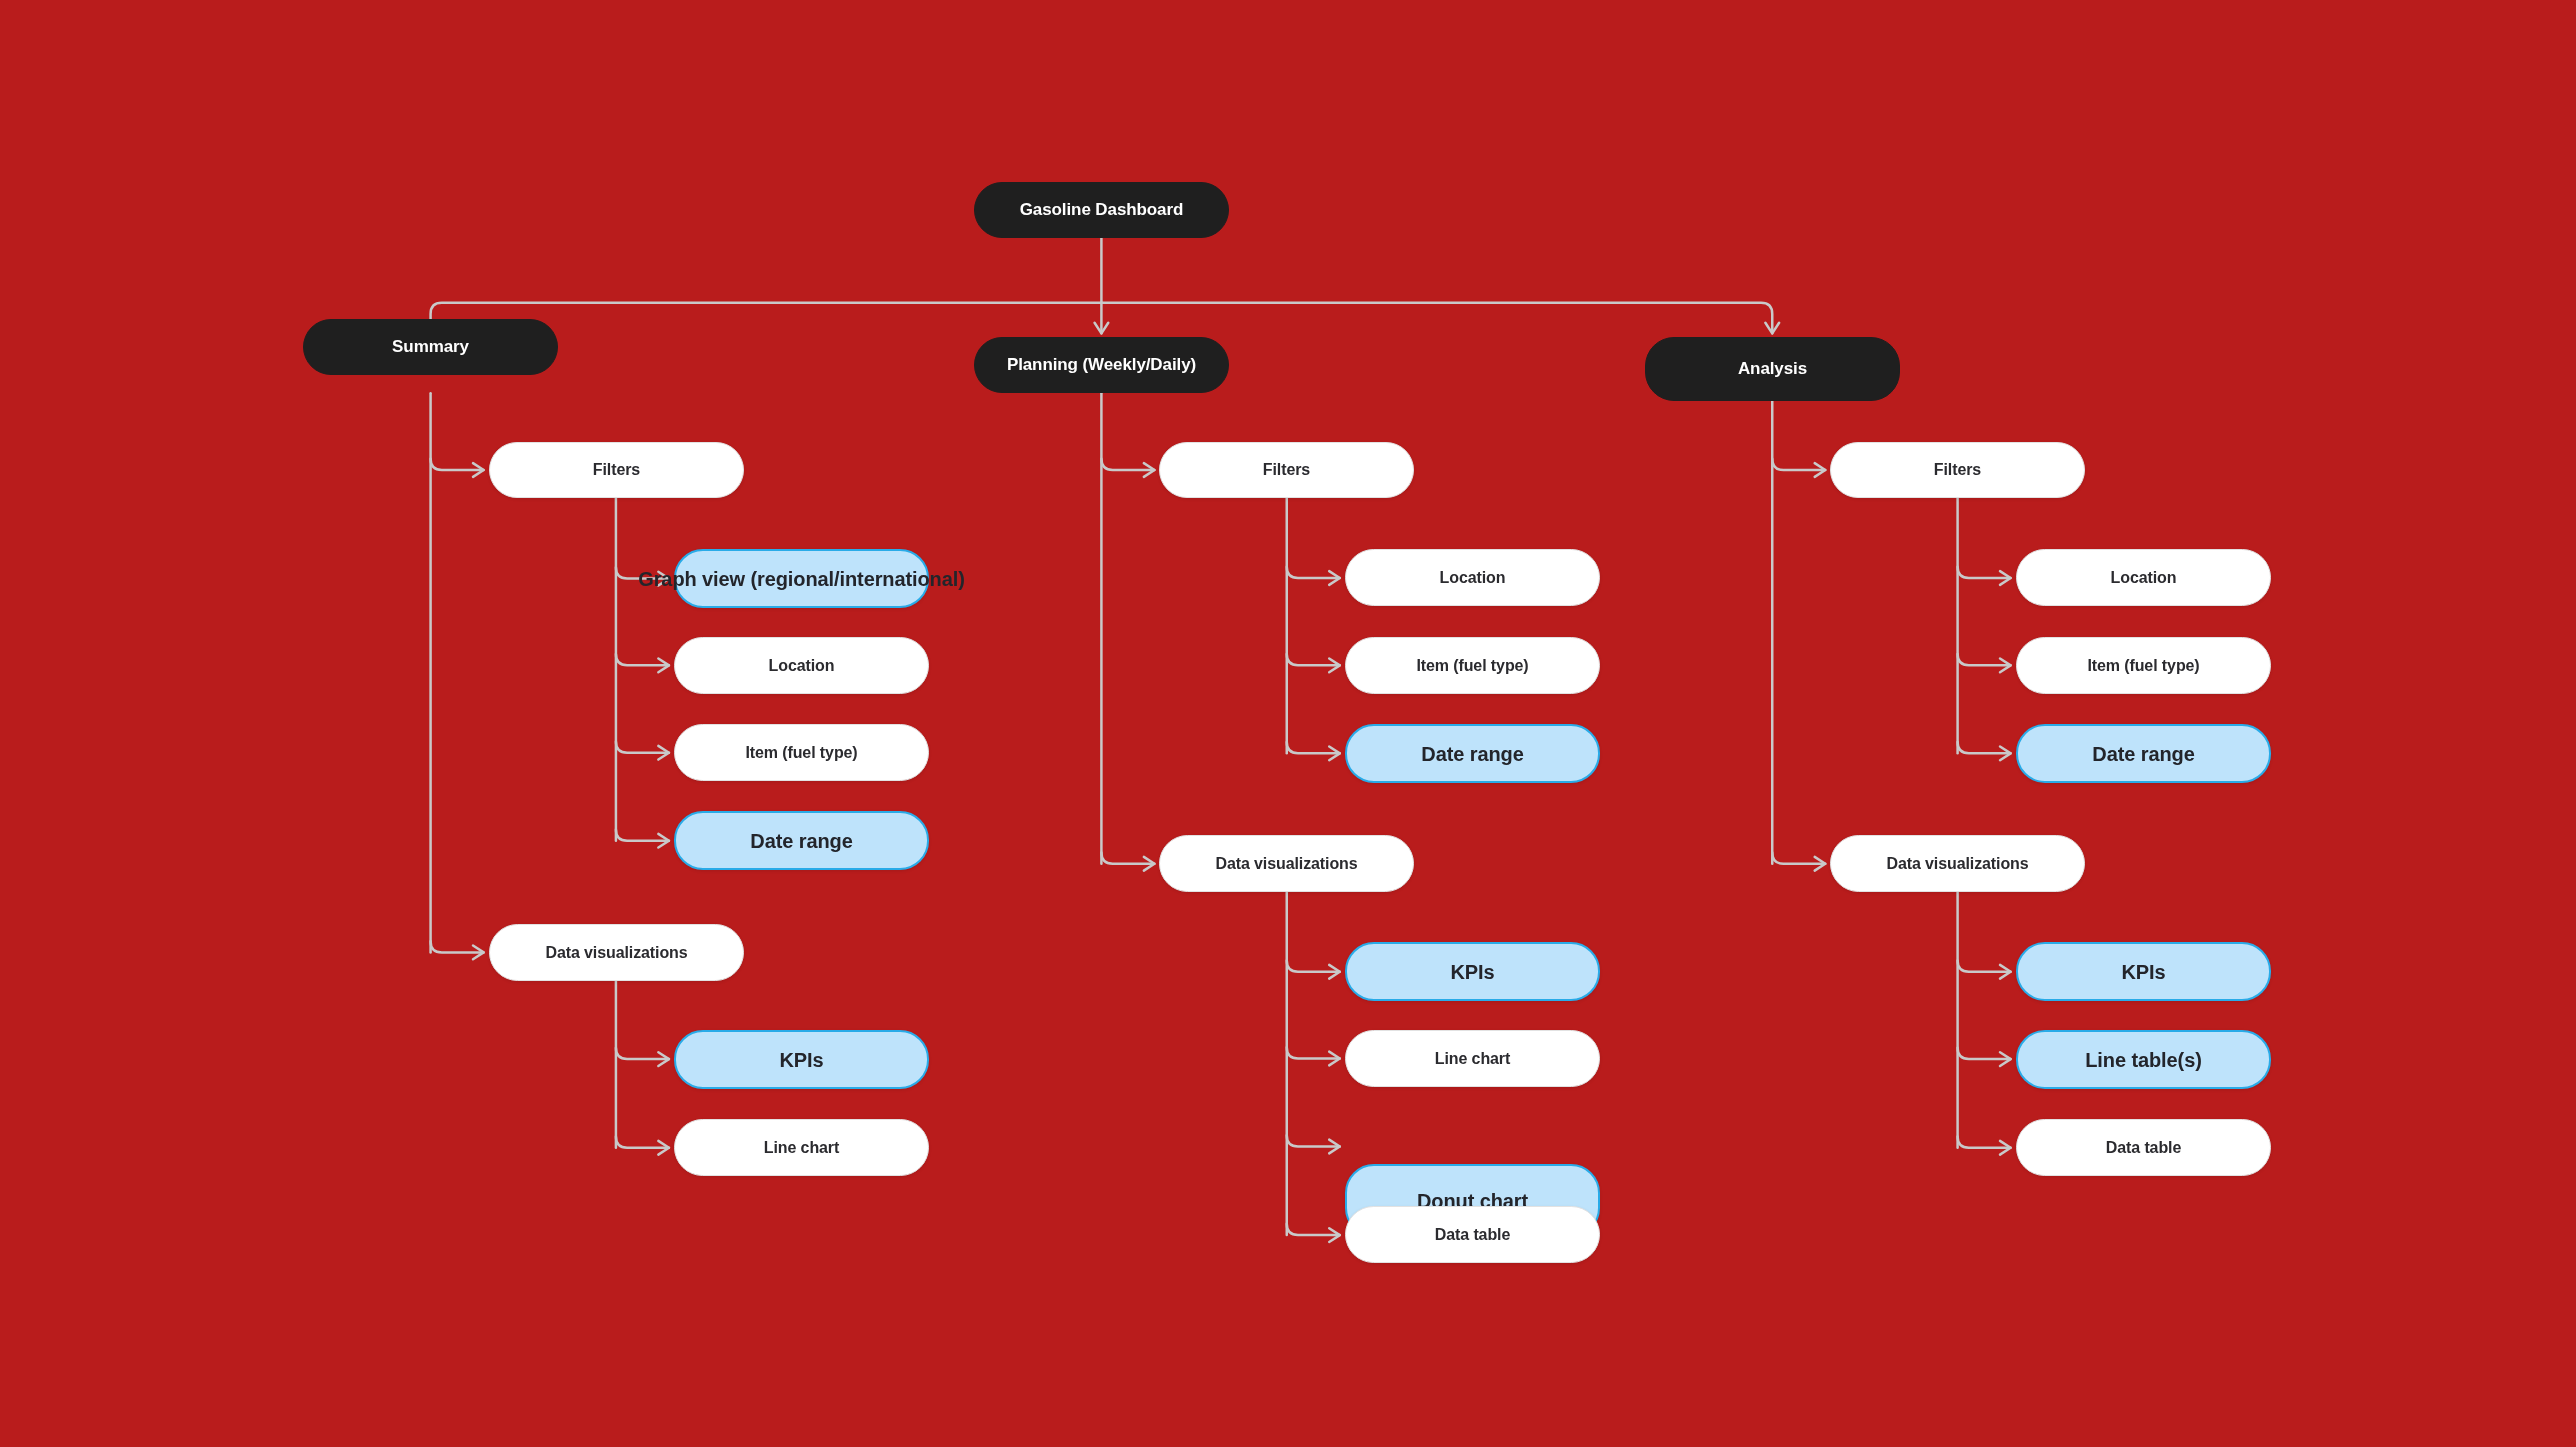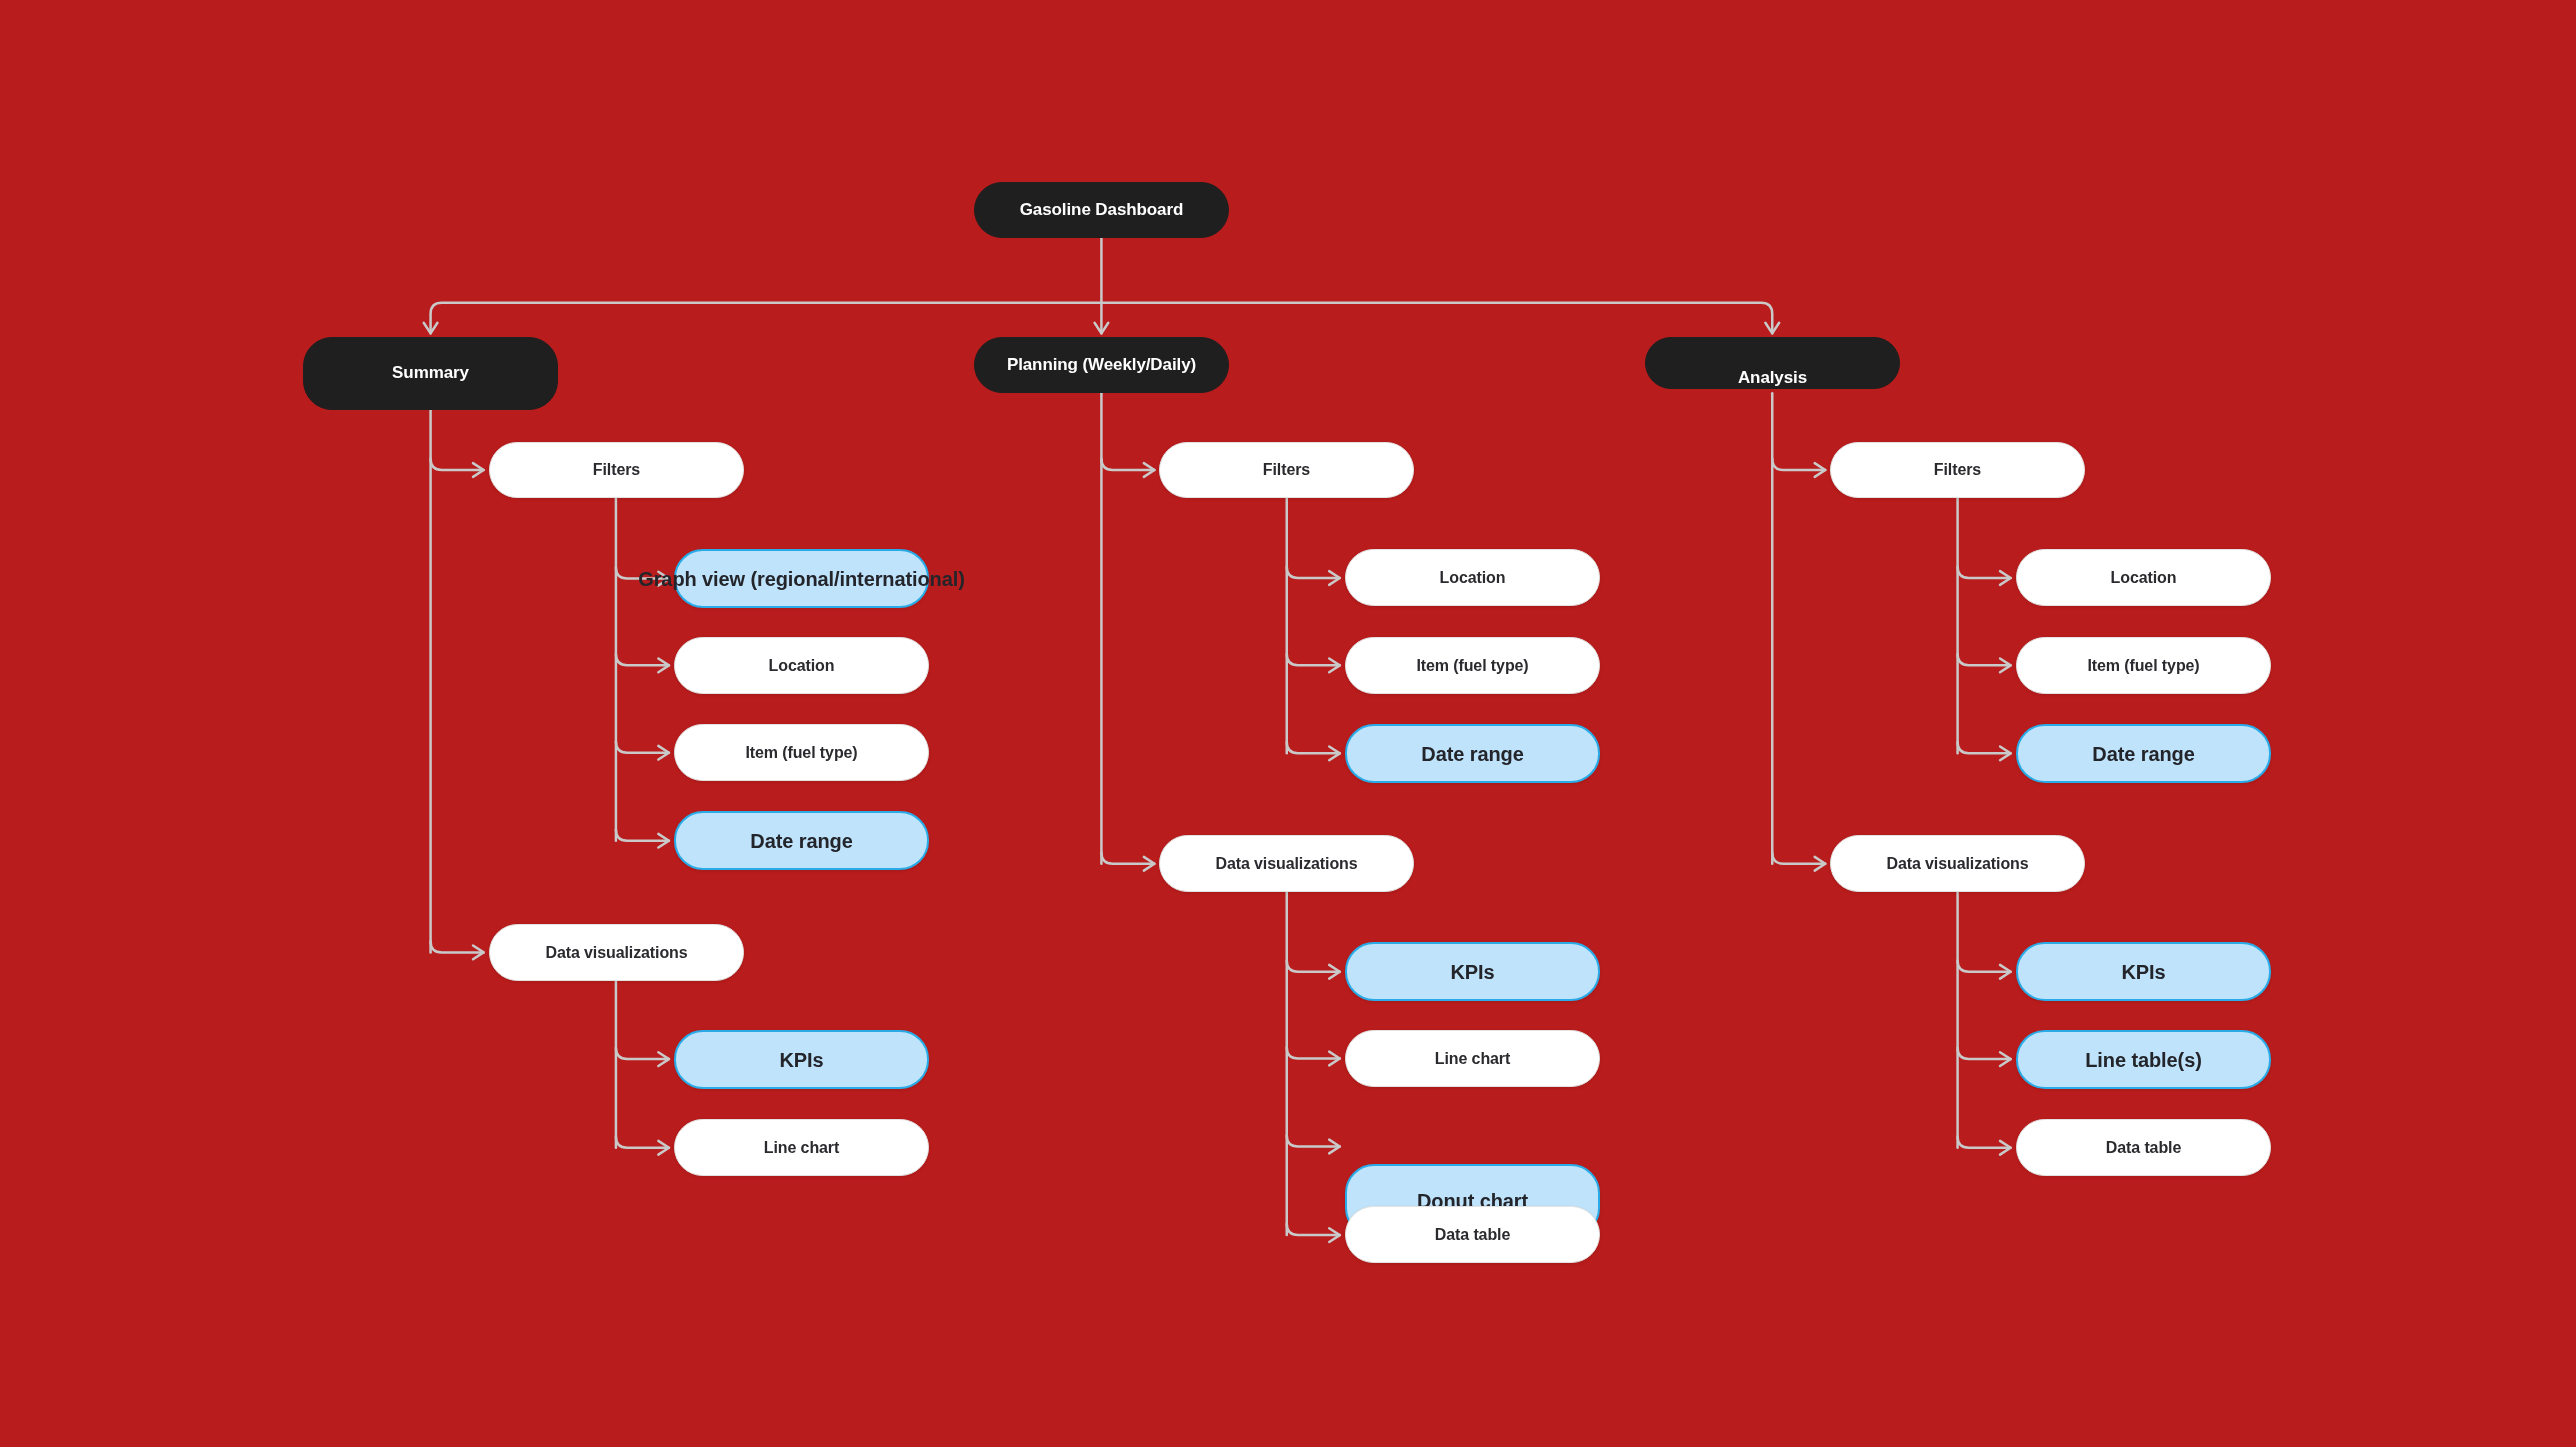--- a/index.html
+++ b/index.html
@@ -133,27 +133,27 @@
       <path d="M 3205 1546 L 3222 1557 L 3205 1568" fill="none" stroke="#c9c9c9" stroke-width="4" stroke-linecap="round" stroke-linejoin="round"></path>
       <path d="M 3137 1679 Q 3137 1697 3155 1697 L 3222 1697" fill="none" stroke="#c9c9c9" stroke-width="4" stroke-linecap="round" stroke-linejoin="round"></path>
       <path d="M 3205 1686 L 3222 1697 L 3205 1708" fill="none" stroke="#c9c9c9" stroke-width="4" stroke-linecap="round" stroke-linejoin="round"></path>
       <path d="M 3137 1821 Q 3137 1839 3155 1839 L 3222 1839" fill="none" stroke="#c9c9c9" stroke-width="4" stroke-linecap="round" stroke-linejoin="round"></path>
       <path d="M 3205 1828 L 3222 1839 L 3205 1850" fill="none" stroke="#c9c9c9" stroke-width="4" stroke-linecap="round" stroke-linejoin="round"></path>
     </svg>
   <div id="node-layer">
       <div class="node dark" style="left: 974px; top: 182px; width: 255px; height: 56px;">
         <span class="node-label">Gasoline Dashboard</span>
       </div>
-      <div class="node dark" style="left: 303px; top: 337px; width: 255px; height: 73px;">
+      <div class="node dark" style="left: 303px; top: 319px; width: 255px; height: 56px;">
         <span class="node-label">Summary</span>
       </div>
       <div class="node dark" style="left: 974px; top: 337px; width: 255px; height: 56px;">
         <span class="node-label">Planning (Weekly/Daily)</span>
       </div>
-      <div class="node dark" style="left: 1645px; top: 337px; width: 255px; height: 52px; align-items: flex-end;">
+      <div class="node dark" style="left: 1645px; top: 337px; width: 255px; height: 64px;">
         <span class="node-label">Analysis</span>
       </div>
       <div class="node plain" style="left: 489px; top: 442px; width: 255px; height: 56px;">
         <span class="node-label">Filters</span>
       </div>
       <div class="node accent" style="left: 674px; top: 549px; width: 255px; height: 59px;">
         <span class="node-label">Graph view (regional/international)</span>
       </div>
       <div class="node plain" style="left: 674px; top: 637px; width: 255px; height: 57px;">
         <span class="node-label">Location</span>

